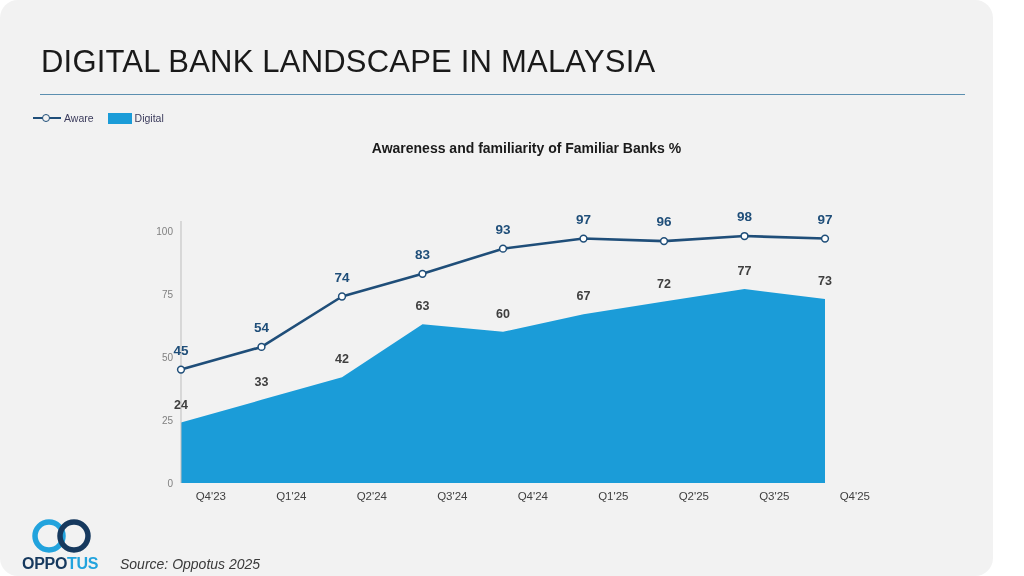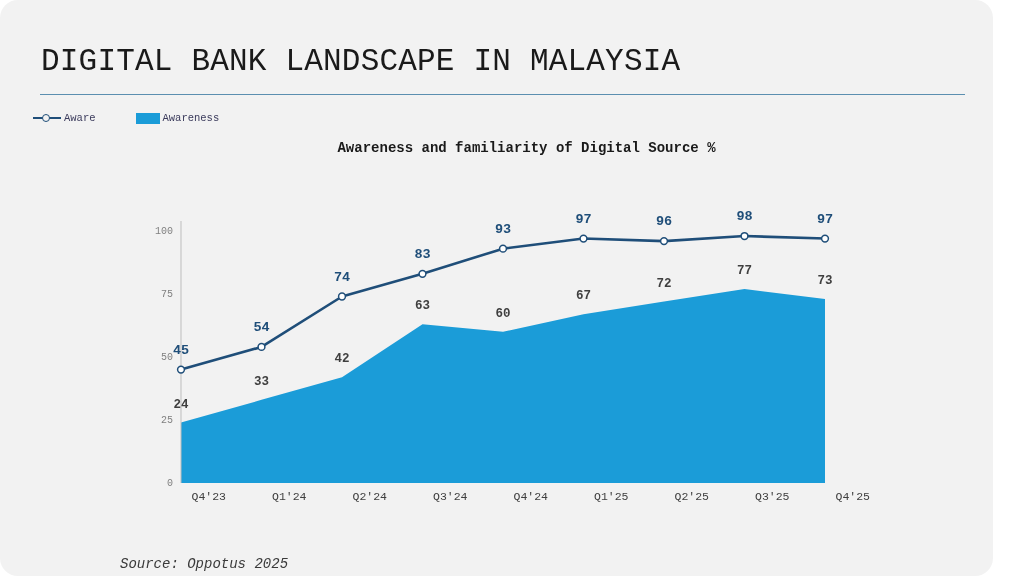--- a/index.html
+++ b/index.html
@@ -4,21 +4,21 @@
 <style>
   html, body {
     margin: 0; padding: 0;
     background: #ffffff;
   }
   .slide {
     position: relative;
     width: 993px;
     height: 576px;
     background: #f2f2f2;
-    font-family: Liberation Mono, monospace;
+    font-family: Liberation Sans, sans-serif;
     overflow: hidden;
     border-radius: 18px;
   }
 
   
   .slide-title {
     position: absolute;
     left: 41px;
     top: 44px;
     font-size: 31px;
@@ -36,21 +36,21 @@
     background: #5b8fb0;
   }
 
   
   .legend {
     position: absolute;
     left: 33px;
     top: 112px;
     display: flex;
     align-items: center;
-    gap: 40px;
+    gap: 14px;
   }
   .legend-item {
     display: flex;
     align-items: center;
     gap: 3px;
     font-size: 10.5px;
     color: #3b3b5c;
     white-space: nowrap;
   }
   .legend-line-marker {
@@ -165,39 +165,48 @@
   <div class="slide-title">DIGITAL BANK LANDSCAPE IN MALAYSIA</div>
   <div class="title-rule"></div>
 
   <div class="legend">
     <div class="legend-item">
       <span class="legend-line-marker"></span>
       <span class="legend-label">Aware</span>
     </div>
     <div class="legend-item">
       <span class="legend-swatch"></span>
-      <span class="legend-label">Awareness</span>
+      <span class="legend-label">Digital</span>
     </div>
   </div>
 
   <div class="chart-title">
-    <span class="chart-title-inner">Awareness and familiarity of Digital Source %</span>
+    <span class="chart-title-inner">Awareness and familiarity of Familiar Banks %</span>
   </div>
 
   <div id="plot" class="plot"><svg width="1024" height="576">
         <path d="M 181 483 L 181 422.52 L 261.5 399.84 L 342 377.16 L 422.5 324.24 L 503 331.8 L 583.5 314.15999999999997 L 664 301.56 L 744.5 288.96000000000004 L 825 299.03999999999996 L 825 483 Z" fill="#1b9cd8"></path>
         <line x1="181" y1="221" x2="181" y2="483" stroke="#bdbdbd" stroke-width="1"></line>
         <path d="M 181 369.6 L 261.5 346.91999999999996 L 342 296.52 L 422.5 273.84000000000003 L 503 248.64 L 583.5 238.56 L 664 241.08 L 744.5 236.04 L 825 238.56" fill="none" stroke="#1f4e79" stroke-width="2.6" stroke-linejoin="round"></path>
         <circle cx="181" cy="369.6" r="3.4" fill="#ffffff" stroke="#1f4e79" stroke-width="1.5"></circle>
         <circle cx="261.5" cy="346.91999999999996" r="3.4" fill="#ffffff" stroke="#1f4e79" stroke-width="1.5"></circle>
         <circle cx="342" cy="296.52" r="3.4" fill="#ffffff" stroke="#1f4e79" stroke-width="1.5"></circle>
         <circle cx="422.5" cy="273.84000000000003" r="3.4" fill="#ffffff" stroke="#1f4e79" stroke-width="1.5"></circle>
         <circle cx="503" cy="248.64" r="3.4" fill="#ffffff" stroke="#1f4e79" stroke-width="1.5"></circle>
         <circle cx="583.5" cy="238.56" r="3.4" fill="#ffffff" stroke="#1f4e79" stroke-width="1.5"></circle>
         <circle cx="664" cy="241.08" r="3.4" fill="#ffffff" stroke="#1f4e79" stroke-width="1.5"></circle>
         <circle cx="744.5" cy="236.04" r="3.4" fill="#ffffff" stroke="#1f4e79" stroke-width="1.5"></circle>
         <circle cx="825" cy="238.56" r="3.4" fill="#ffffff" stroke="#1f4e79" stroke-width="1.5"></circle>
       </svg><div class="ytick" style="left: 133px; top: 483px;">0</div><div class="ytick" style="left: 133px; top: 420px;">25</div><div class="ytick" style="left: 133px; top: 357px;">50</div><div class="ytick" style="left: 133px; top: 294px;">75</div><div class="ytick" style="left: 133px; top: 231px;">100</div><div class="xtick" style="left: 181px;">Q4'23</div><div class="xtick" style="left: 261.5px;">Q1'24</div><div class="xtick" style="left: 342px;">Q2'24</div><div class="xtick" style="left: 422.5px;">Q3'24</div><div class="xtick" style="left: 503px;">Q4'24</div><div class="xtick" style="left: 583.5px;">Q1'25</div><div class="xtick" style="left: 664px;">Q2'25</div><div class="xtick" style="left: 744.5px;">Q3'25</div><div class="xtick" style="left: 825px;">Q4'25</div><div class="dlabel aware" style="left: 181px; top: 349.6px;">45</div><div class="dlabel aware" style="left: 261.5px; top: 326.92px;">54</div><div class="dlabel aware" style="left: 342px; top: 276.52px;">74</div><div class="dlabel aware" style="left: 422.5px; top: 253.84px;">83</div><div class="dlabel aware" style="left: 503px; top: 228.64px;">93</div><div class="dlabel aware" style="left: 583.5px; top: 218.56px;">97</div><div class="dlabel aware" style="left: 664px; top: 221.08px;">96</div><div class="dlabel aware" style="left: 744.5px; top: 216.04px;">98</div><div class="dlabel aware" style="left: 825px; top: 218.56px;">97</div><div class="dlabel familiar" style="left: 181px; top: 404.52px;">24</div><div class="dlabel familiar" style="left: 261.5px; top: 381.84px;">33</div><div class="dlabel familiar" style="left: 342px; top: 359.16px;">42</div><div class="dlabel familiar" style="left: 422.5px; top: 306.24px;">63</div><div class="dlabel familiar" style="left: 503px; top: 313.8px;">60</div><div class="dlabel familiar" style="left: 583.5px; top: 296.16px;">67</div><div class="dlabel familiar" style="left: 664px; top: 283.56px;">72</div><div class="dlabel familiar" style="left: 744.5px; top: 270.96px;">77</div><div class="dlabel familiar" style="left: 825px; top: 281.04px;">73</div></div>
 
   <div class="source">Source: Oppotus 2025</div>
 
+  <div class="logo">
+    <svg class="logo-rings" width="70" height="36" viewBox="0 0 70 36">
+      <circle cx="19" cy="17" r="14" fill="none" stroke="#22a3dd" stroke-width="5.5"></circle>
+      <circle cx="44" cy="17" r="14" fill="none" stroke="#16395e" stroke-width="5.5"></circle>
+    </svg>
+    <div class="logo-text">
+      <span class="oppo">OPPO</span><span class="tus">TUS</span>
+    </div>
+  </div>
 
 </div>
 
 </body></html>

